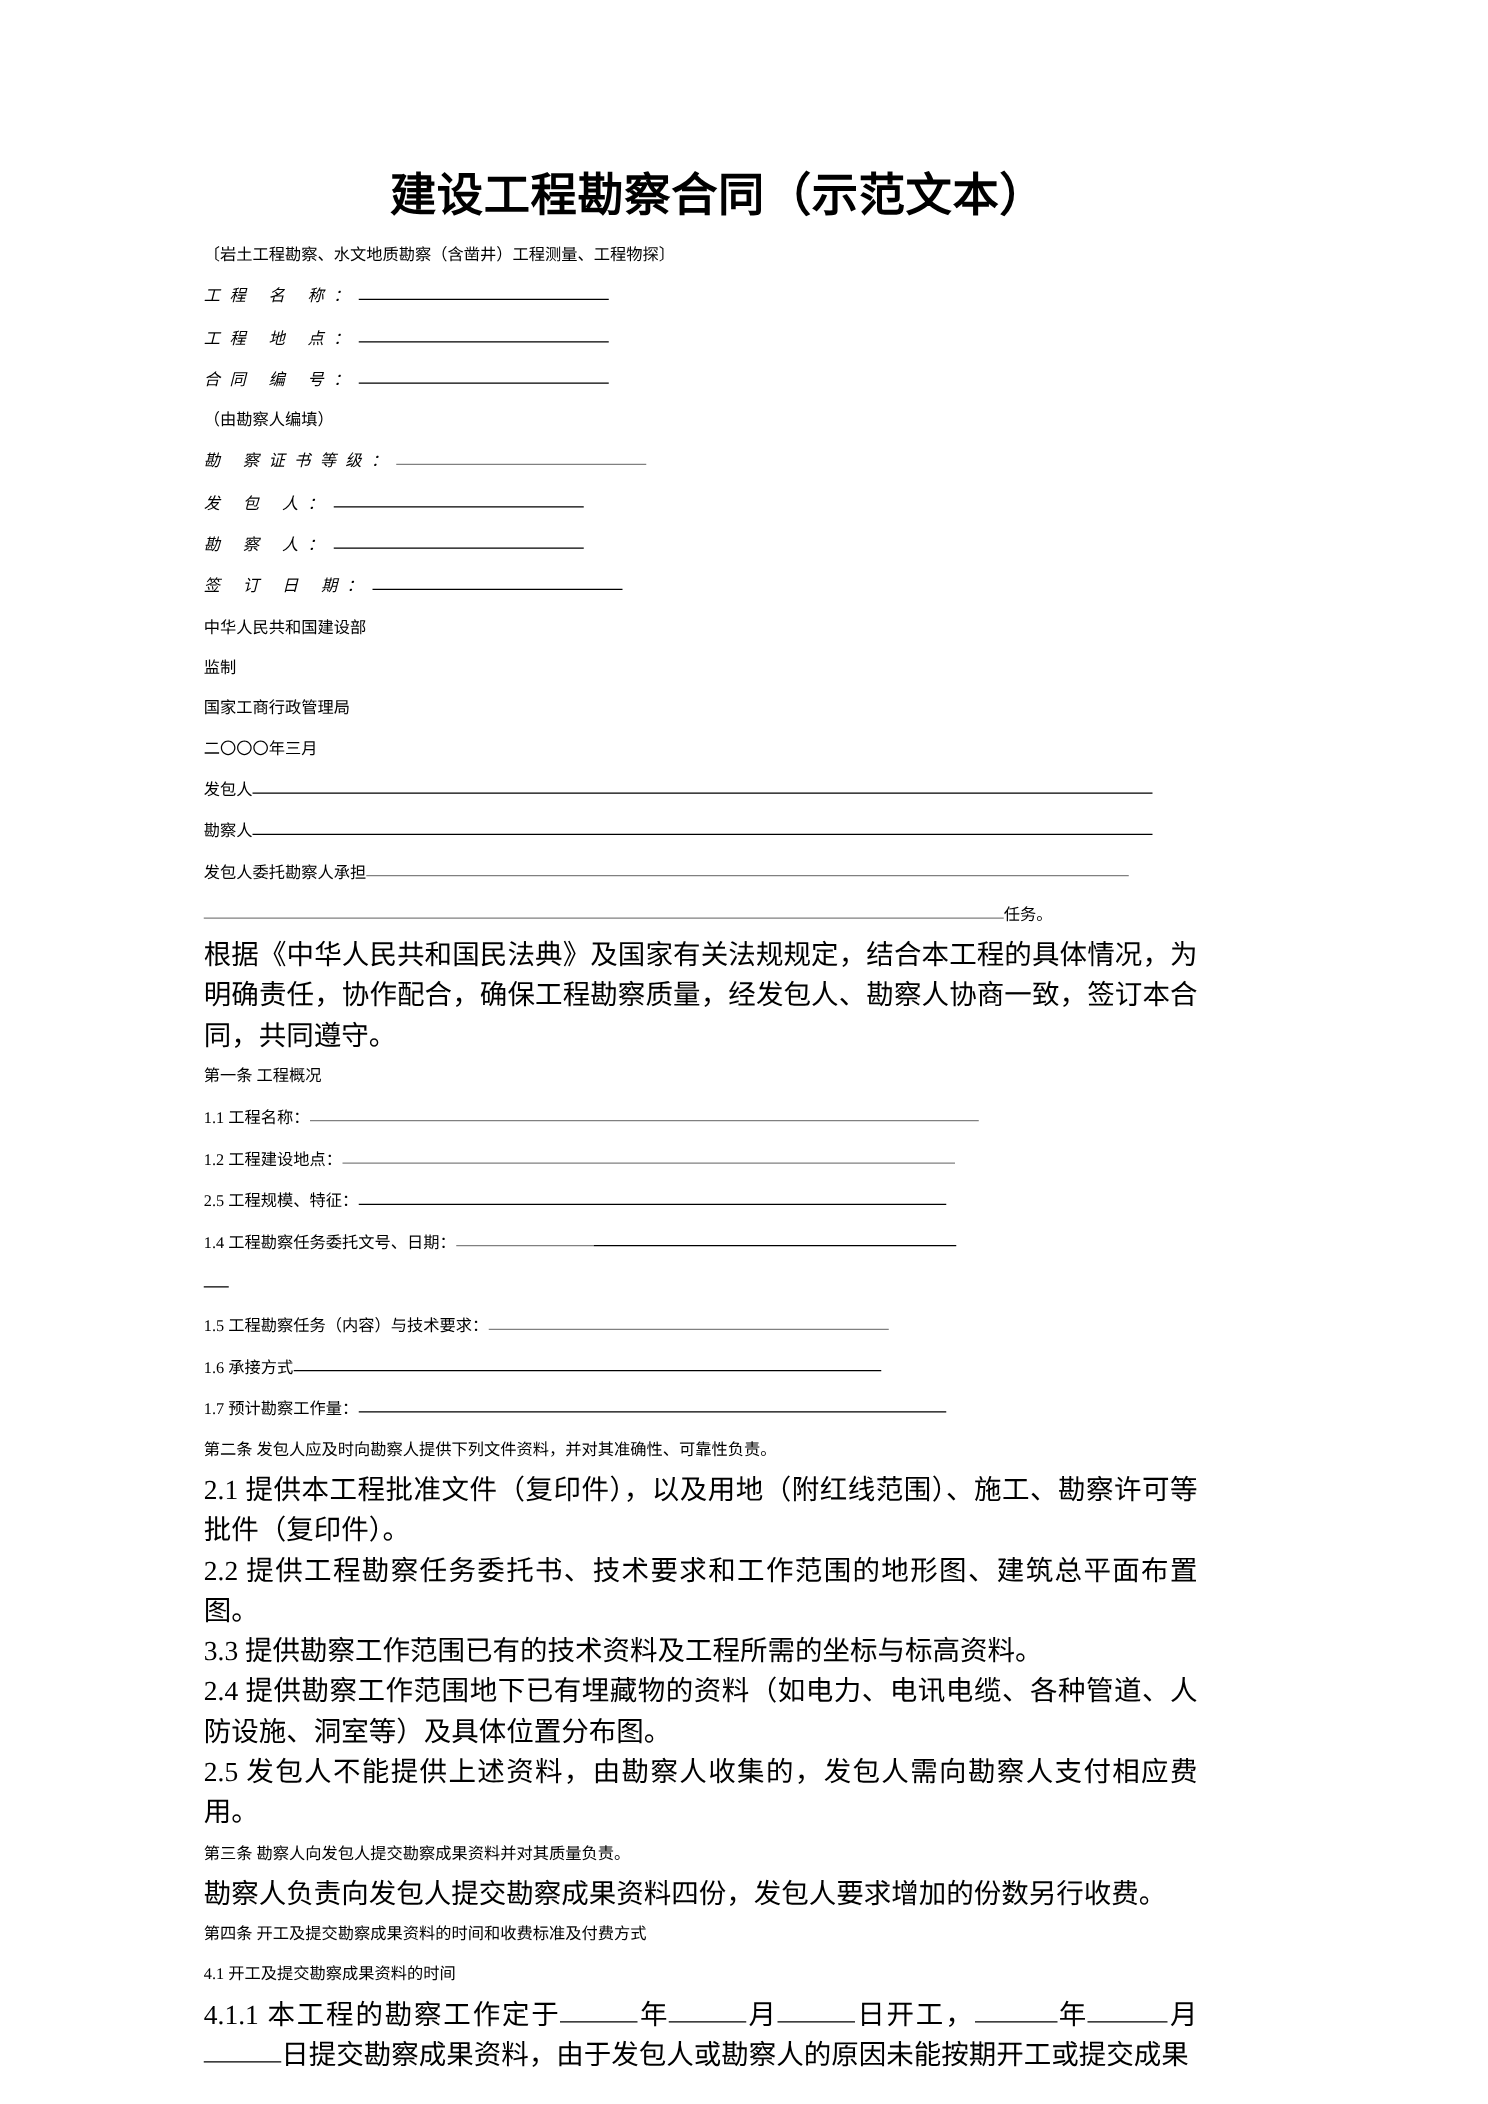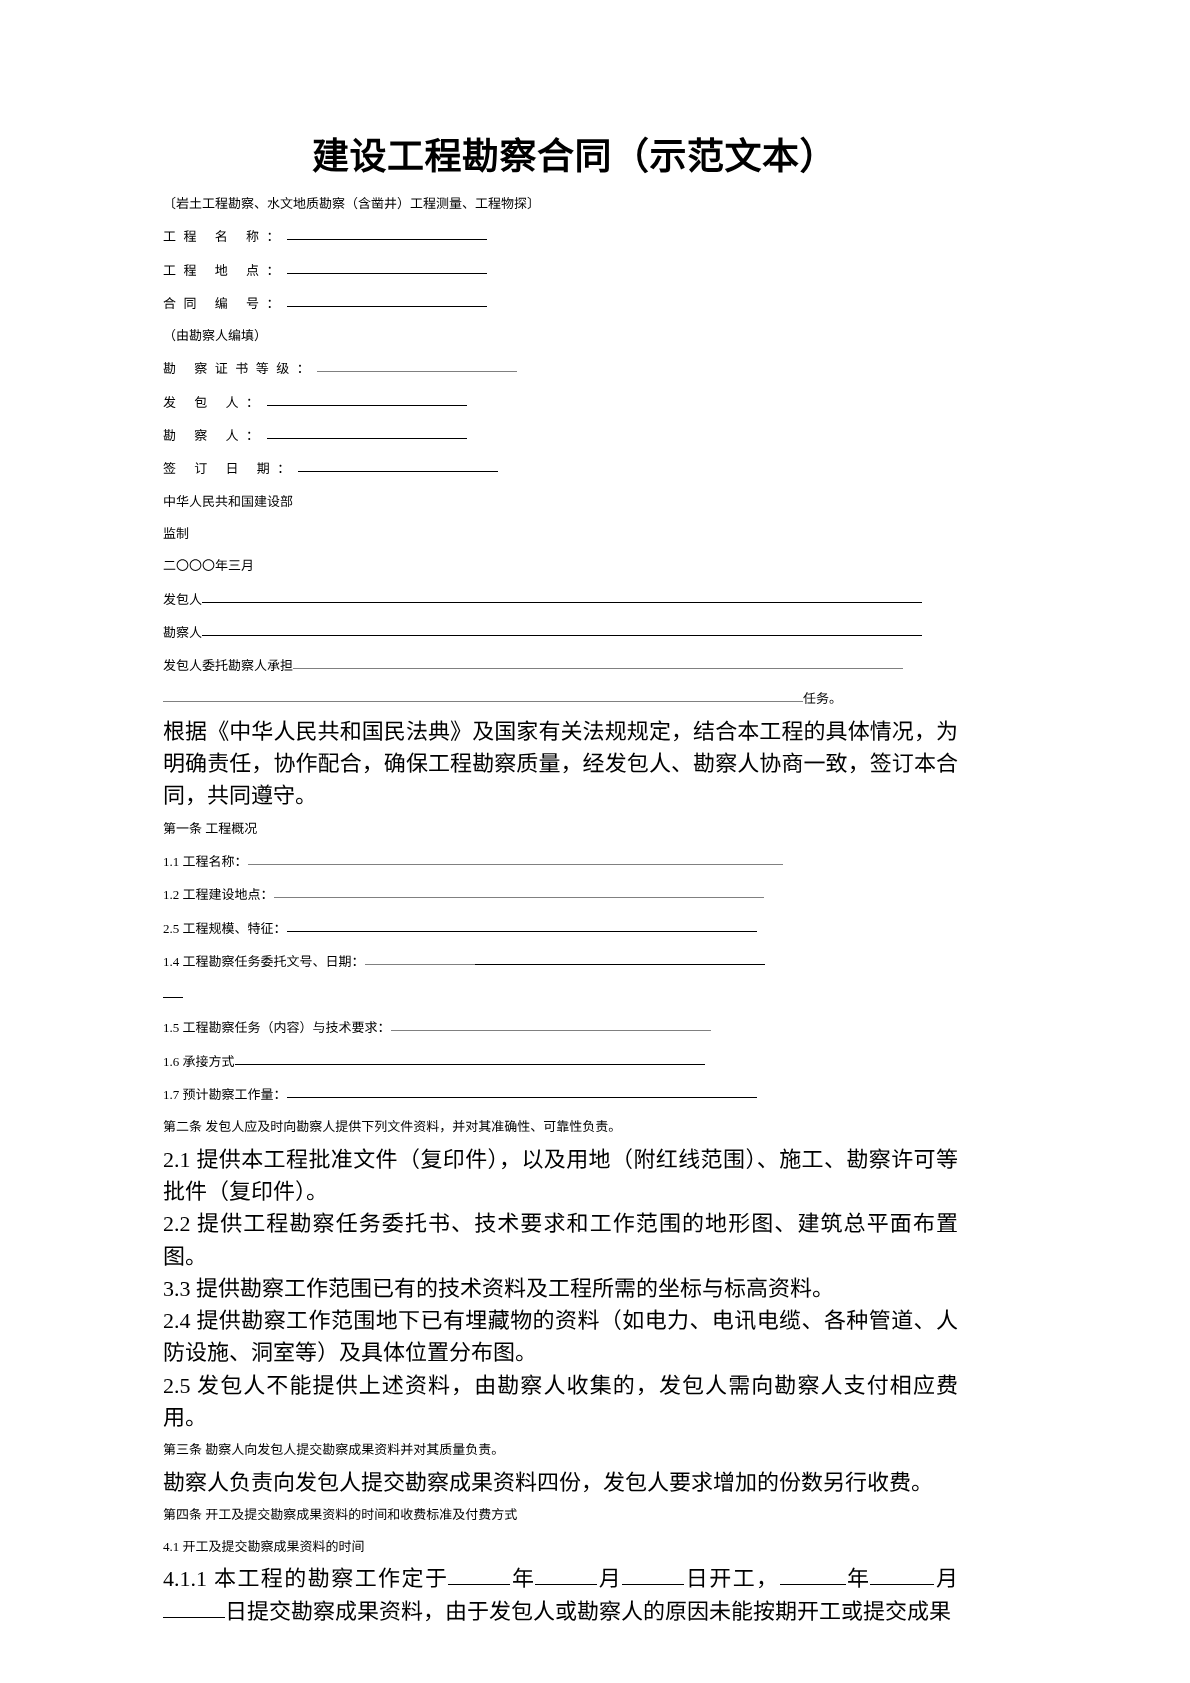--- a/index.html
+++ b/index.html
@@ -46,20 +46,21 @@
   .para {
     font-size: 22px;
     line-height: 32.3px;
     margin: 0;
     text-align: justify;
     text-justify: inter-character;
     word-break: break-all;
   }
   .lbl-wide {
     letter-spacing: 7.5px;
+    font-style: italic;
   }
   .blank {
     display: inline-block;
     border-bottom: 1.3px solid #000000;
     vertical-align: baseline;
     height: 19px;
     margin-bottom: 1px;
   }
   .blank.gray {
     border-bottom-color: #808080;
@@ -89,20 +90,21 @@
     <p class="line"><span class="lbl-wide">勘 察证书等级：</span><span class="blank gray" style="width:200px"></span></p>
 
     <p class="line"><span class="lbl-wide">发 包 人：</span><span class="blank" style="width:200px"></span></p>
 
     <p class="line"><span class="lbl-wide">勘 察 人：</span><span class="blank" style="width:200px"></span></p>
 
     <p class="line"><span class="lbl-wide">签 订 日 期：</span><span class="blank" style="width:200px"></span></p>
 
     <p class="line">中华人民共和国建设部</p>
     <p class="line">监制</p>
+    <p class="line">国家工商行政管理局</p>
     <p class="line">二〇〇〇年三月</p>
 
     <p class="line"><span>发包人</span><span class="blank thin" style="width:720px"></span></p>
 
     <p class="line"><span>勘察人</span><span class="blank thin" style="width:720px"></span></p>
 
     <p class="line"><span>发包人委托勘察人承担</span><span class="blank gray thin" style="width:610px"></span></p>
 
     <p class="line"><span class="blank gray thin" style="width:640px"></span><span>任务。</span></p>
 

